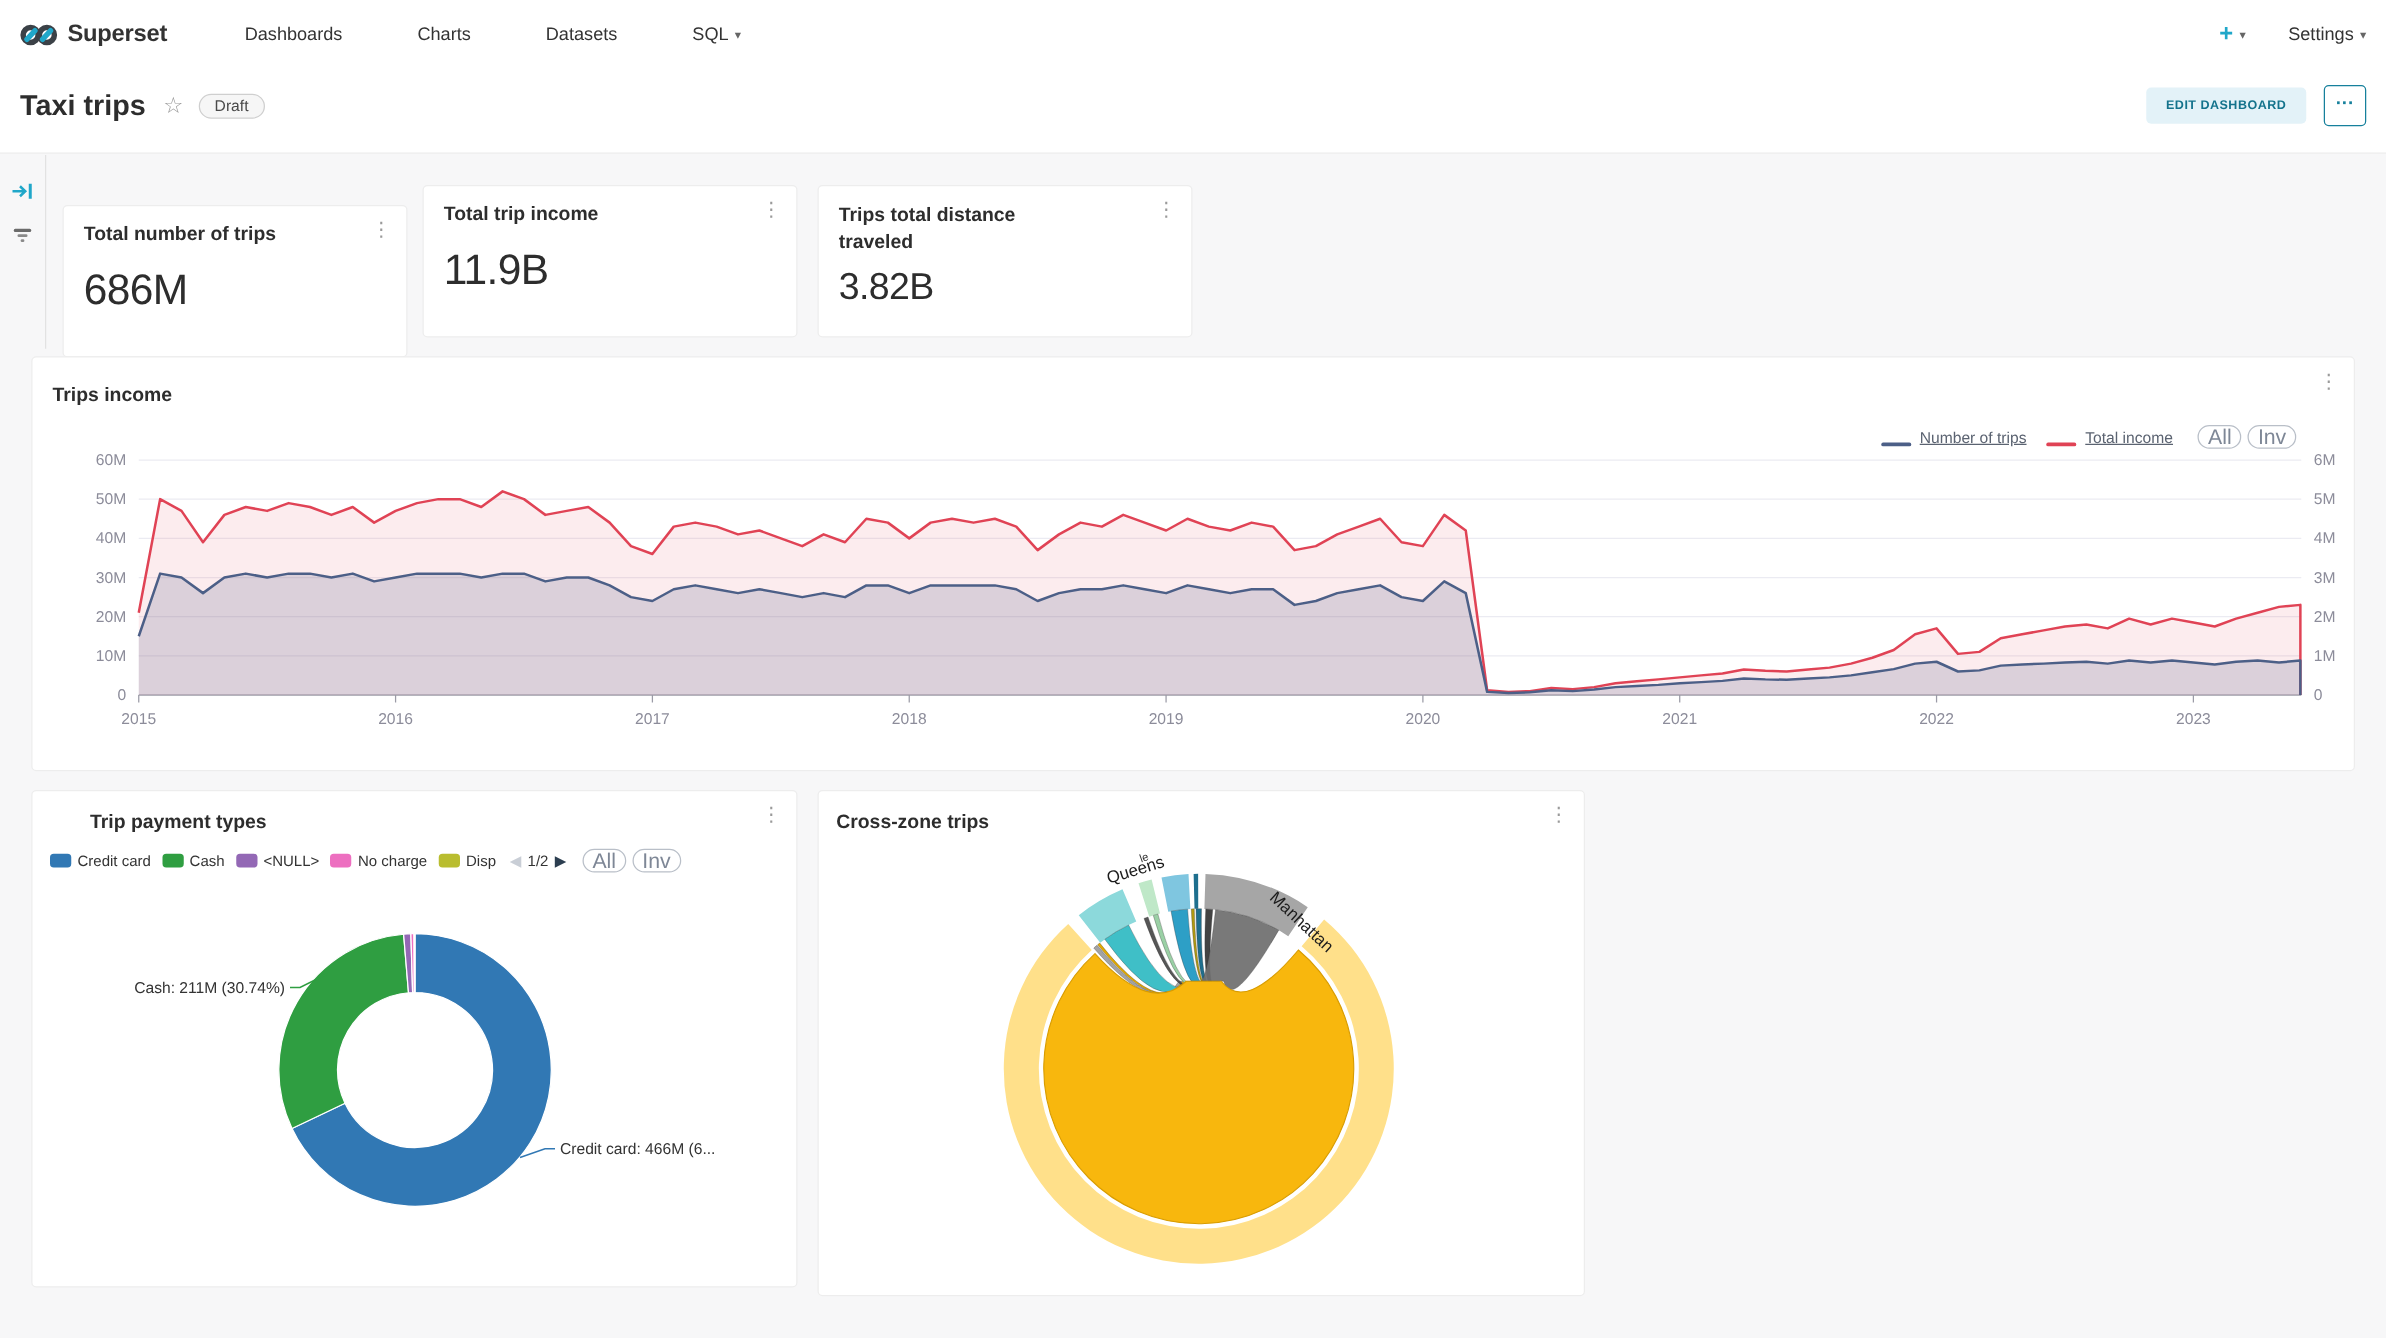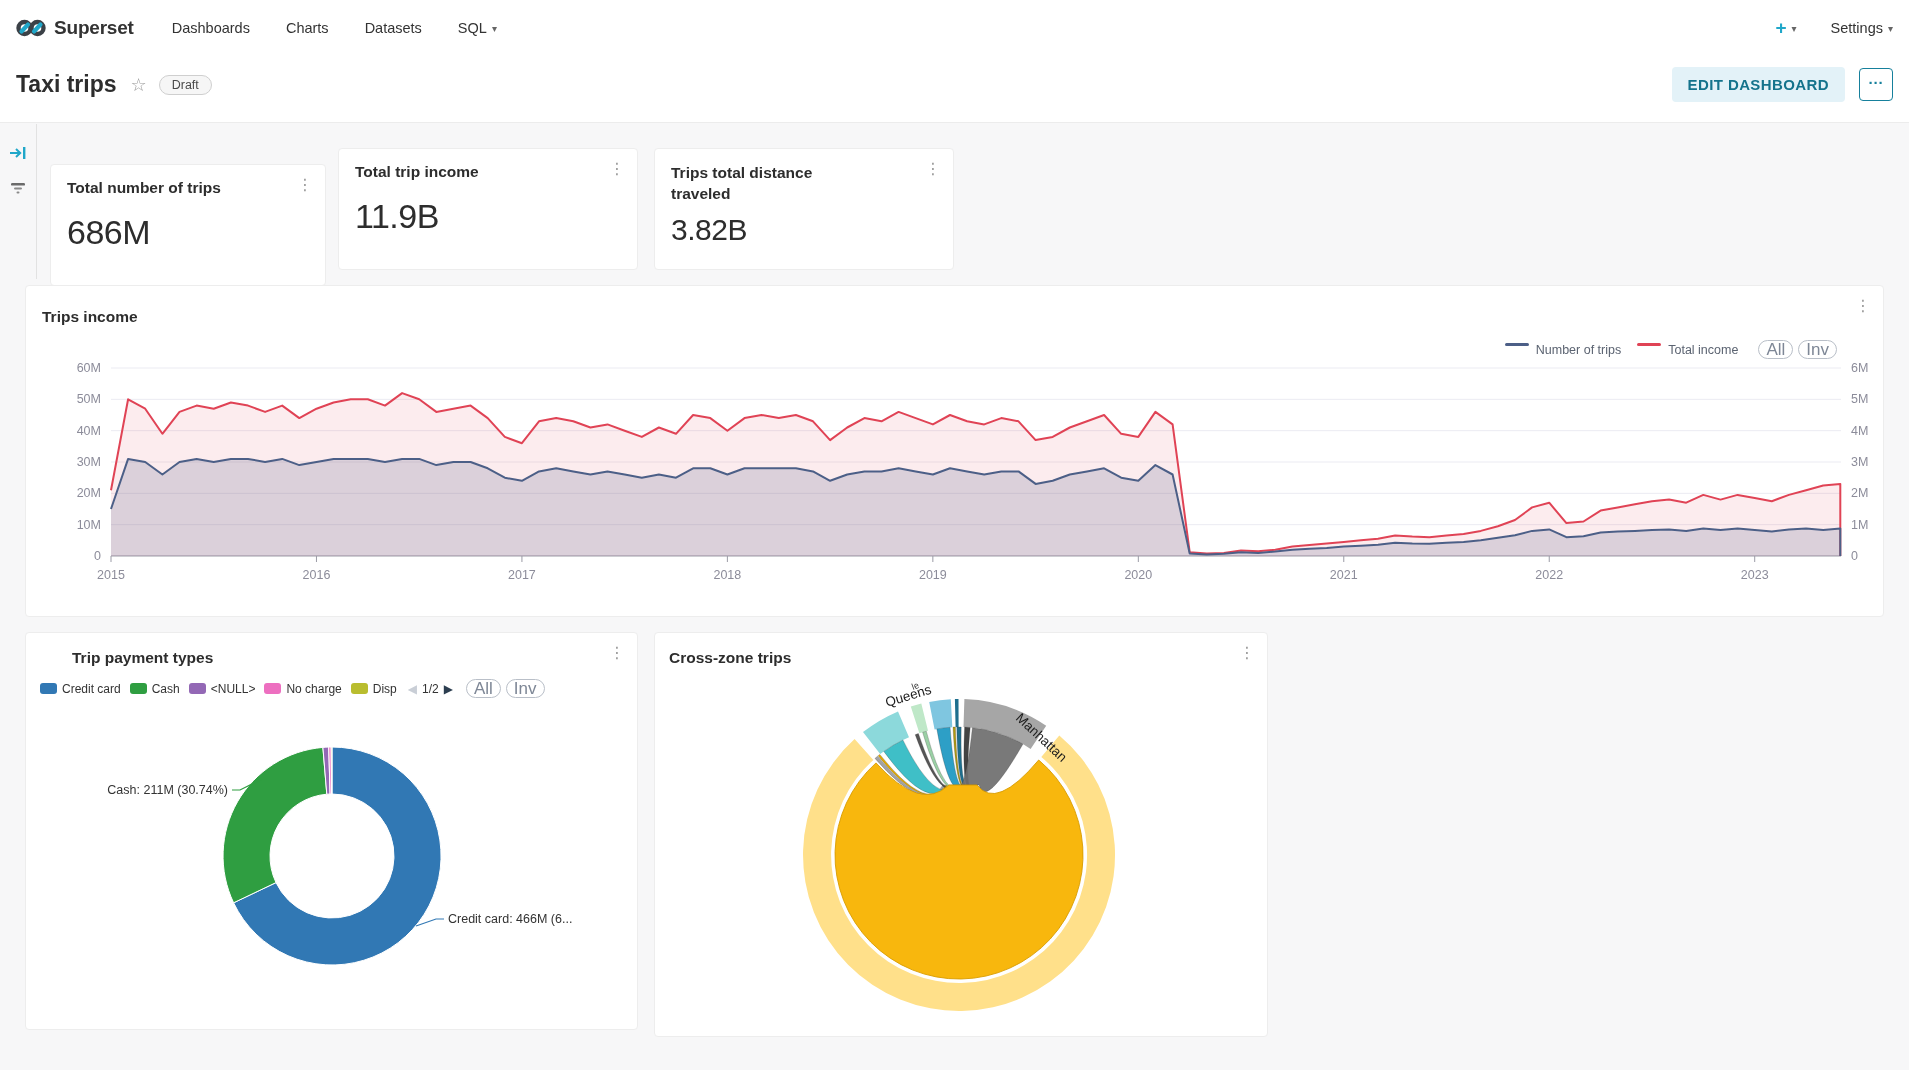--- a/index.html
+++ b/index.html
@@ -6,35 +6,35 @@
   html,body { width:1909px; height:1070px; overflow:hidden; }
   body { font-family:"Liberation Sans","DejaVu Sans",sans-serif; background:#f7f7f8; color:#333; }
   .page { position:relative; width:1909px; height:1070px; }
 
   
   .navbar { position:absolute; top:0; left:0; width:100%; height:57px; background:#fff;
             border-bottom:1px solid #e8e8e8; display:flex; align-items:center; padding:0 16px; }
   .brand { display:flex; align-items:center; gap:8px; margin-right:38px; cursor:pointer; }
   .brand-name { font-size:19px; font-weight:bold; color:#333; letter-spacing:-0.2px; }
   .nav-items { display:flex; align-items:center; gap:36px; font-size:14.5px; color:#333; }
-  .nav-item { cursor:pointer; display:flex; align-items:center; gap:5px; }
+  .nav-item { cursor:pointer; display:flex; align-items:center; gap:5px;margin-left:24px; }
   .caret { font-size:10px; color:#666; }
   .nav-right { margin-left:auto; display:flex; align-items:center; gap:34px; font-size:14.5px; }
   .plus-btn { color:#20a7c9; font-size:19px; font-weight:bold; display:flex; align-items:center; gap:5px; cursor:pointer; }
   .settings { display:flex; align-items:center; gap:5px; cursor:pointer; }
 
   
   .dash-header { position:absolute; top:47px; left:0; width:100%; height:76px; background:#fff;
                  border-bottom:1px solid #ececec; display:flex; align-items:center; padding:0 16px; }
   .dash-title { font-size:23px; font-weight:bold; color:#2d2d2d; margin-right:14px; }
   .fave-star { font-size:18px; color:#9a9a9a; margin-right:12px; cursor:pointer; }
   .draft-badge { font-size:12.5px; color:#4a4a4a; background:#f6f6f6; border:1px solid #cfcfcf;
                  border-radius:11px; padding:2px 12px; }
   .header-right { margin-left:auto; display:flex; align-items:center; gap:14px; }
-  .edit-btn { background:#e3f2f8; color:#14738c; font-weight:bold; font-size:15px; letter-spacing:0.4px;
+  .edit-btn { background:#e3f2f8; color:#14738c; font-weight:bold; font-size:10px; letter-spacing:0.4px;
               border:none; border-radius:4px; padding:9px 16px; cursor:pointer; }
   .more-btn { width:34px; height:33px; background:#fff; border:1.5px solid #16809c; border-radius:4px;
               color:#16809c; font-size:15px; font-weight:bold; line-height:28px; text-align:center; cursor:pointer; }
 
   
   .filter-rail { position:absolute; top:124px; left:0; width:37px; height:155px; border-right:1px solid #e2e2e2;
                  display:flex; flex-direction:column; align-items:center; padding-top:22px; gap:22px; }
   .rail-icon { cursor:pointer; }
 
   
@@ -46,21 +46,21 @@
   .kpi-card { padding:14px 16px; }
   .kpi-value { font-size:34px; color:#2d2d2d; margin-top:16px; font-weight:500; letter-spacing:-0.5px; }
   .kpi-value.small { font-size:30px; margin-top:8px; }
   #kpi3 .panel-title { line-height:1.35; width:200px; }
 
   
   #trips-income-panel { left:25px; top:285px; width:1859px; height:332px; }
   #trips-income-panel .panel-title { position:absolute; left:16px; top:22px; }
   .ts-legend { position:absolute; right:46px; top:54px; display:flex; align-items:center; gap:16px;
                font-size:12.5px; color:#5b6371; }
-  .ts-legend-item { display:flex; align-items:flex-start; gap:7px; cursor:pointer; }
+  .ts-legend-item { display:flex; align-items:flex-end; gap:7px; cursor:pointer;text-decoration:underline; }
   .legend-line { width:24px; height:3px; border-radius:2px; display:inline-block; }
   .pill-group { display:flex; gap:5px; margin-left:4px; }
   .pill { border:1px solid #b9bfc8; color:#7e8796; border-radius:10px; font-size:17px;
           padding:0 7px; line-height:17px; cursor:pointer; background:#fff; }
 
   
   #payment-panel { left:25px; top:632px; width:613px; height:398px; }
   #payment-panel .panel-title { position:absolute; left:14px; top:16px;margin-left:32px; }
   .pay-legend { position:absolute; left:14px; top:46px; right:10px; display:flex; align-items:center;
                 gap:9px; font-size:12px; color:#333; flex-wrap:nowrap; }

